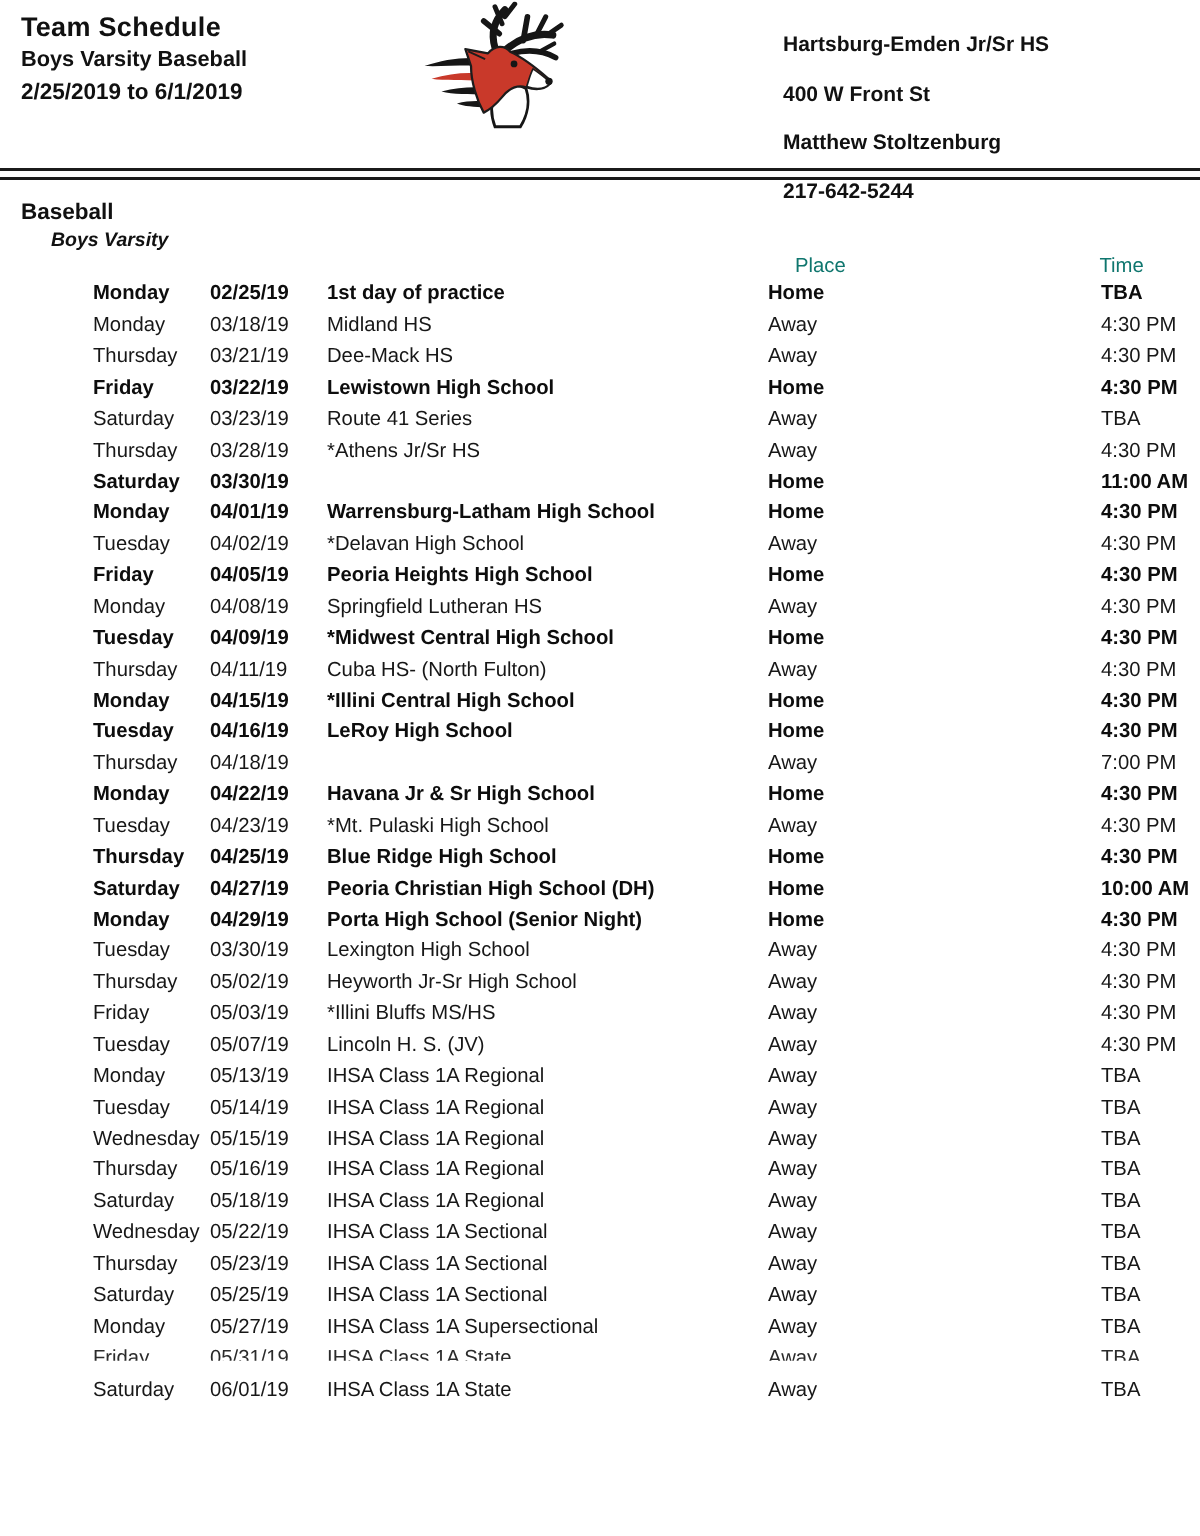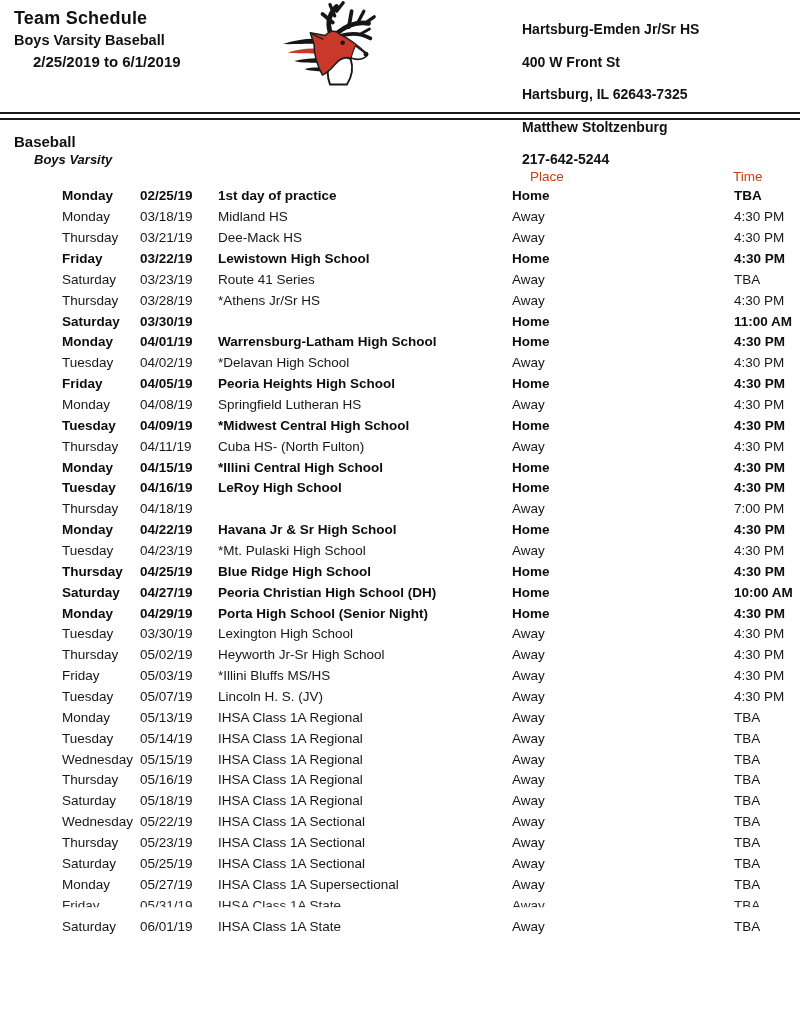--- a/index.html
+++ b/index.html
@@ -6,42 +6,42 @@
   body{
     width:800px;height:1024px;background:#ffffff;position:relative;
     font-family:"Liberation Sans",sans-serif;color:#111;overflow:hidden;
   }
   .abs{position:absolute;}
 
   
   .title-block{left:14px;top:6px;}
   .t1{font-size:18px;font-weight:bold;line-height:24px;letter-spacing:.2px;}
   .t2{font-size:14.5px;font-weight:bold;line-height:21px;}
-  .t3{font-size:15px;font-weight:bold;line-height:22px;margin-left:19px;}
+  .t3{font-size:15px;font-weight:bold;line-height:22px;}
 
   
   .logo{left:283px;top:1px;width:94px;height:88px;}
   .logo svg{width:100%;height:100%;display:block;}
 
   
   .school-block{left:522px;top:7px;}
   .school-line{font-size:14px;font-weight:bold;line-height:20.6px;white-space:nowrap;margin-top:12px;}
 
   
   .divider{
     top:112px;left:0;width:800px;height:8px;box-sizing:border-box;
     border-top:2.5px solid #1b1b1b;border-bottom:2.5px solid #1b1b1b;
   }
 
   
   .sport{left:14px;top:133px;font-size:15px;font-weight:bold;text-align:center;}
   .team{left:34px;top:152px;font-size:13px;font-weight:bold;font-style:italic;}
 
   
-  .colhead{top:169px;font-size:13.5px;color:#c2410c;}
+  .colhead{top:169px;font-size:13.5px;color:#0f766e;}
   .colhead.place{left:530px;}
   .colhead.time{left:733px;}
 
   
   .rows{position:absolute;top:185px;left:0;width:800px;}
   .row{position:relative;height:20.86px;font-size:13.5px;color:#171717;}
   .row .c{position:absolute;top:50%;transform:translateY(-50%);white-space:nowrap;}
   .c-day{left:62px;}
   .c-date{left:140px;}
   .c-event{left:218px;}
@@ -92,21 +92,20 @@
 
     <circle cx="88.3" cy="55.8" r="2.6" fill="#161616"></circle>
 
     <circle cx="63.5" cy="43.5" r="2.4" fill="#161616"></circle>
   </svg>
 </div>
 
 <div class="abs school-block">
   <div class="school-line">Hartsburg-Emden Jr/Sr HS</div>
   <div class="school-line">400 W Front St</div>
-  <div class="school-line">Hartsburg, IL 62643-7325</div>
   <div class="school-line">Matthew Stoltzenburg</div>
   <div class="school-line">217-642-5244</div>
 </div>
 
 <div class="abs divider"></div>
 
 <div class="abs sport">Baseball</div>
 <div class="abs team">Boys Varsity</div>
 
 <div class="abs colhead place">Place</div>

